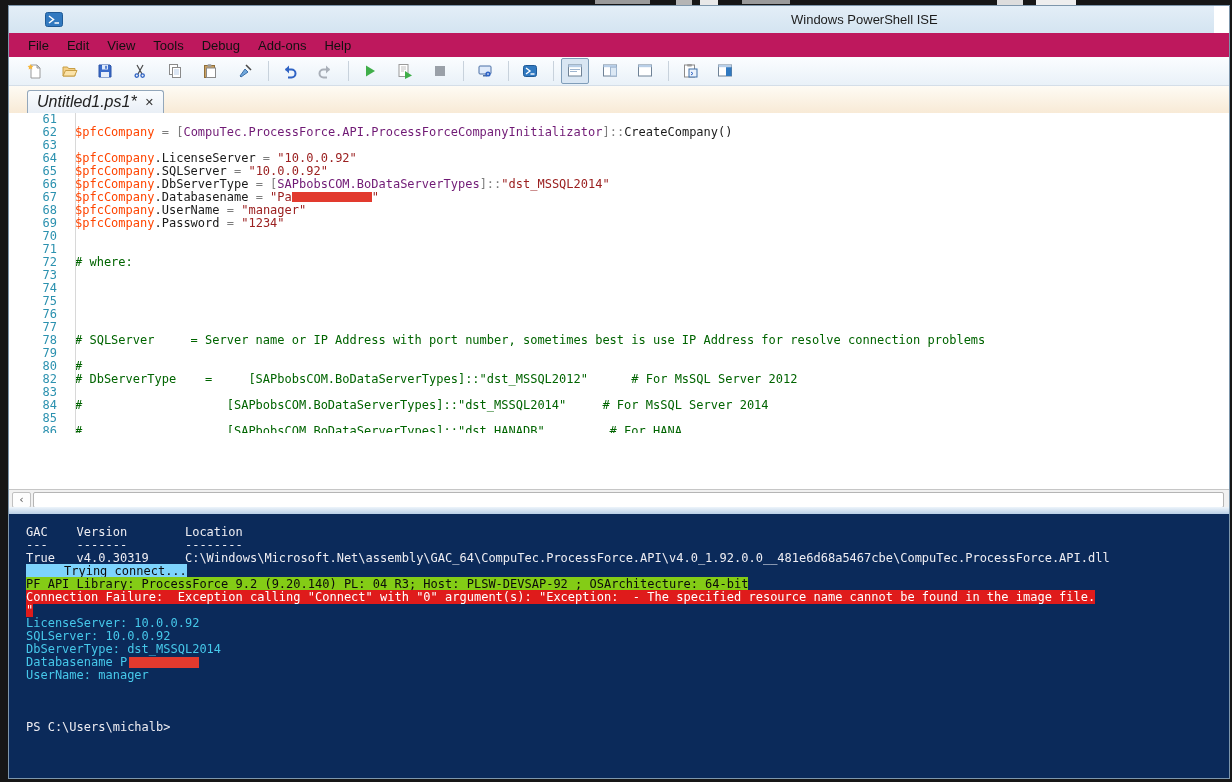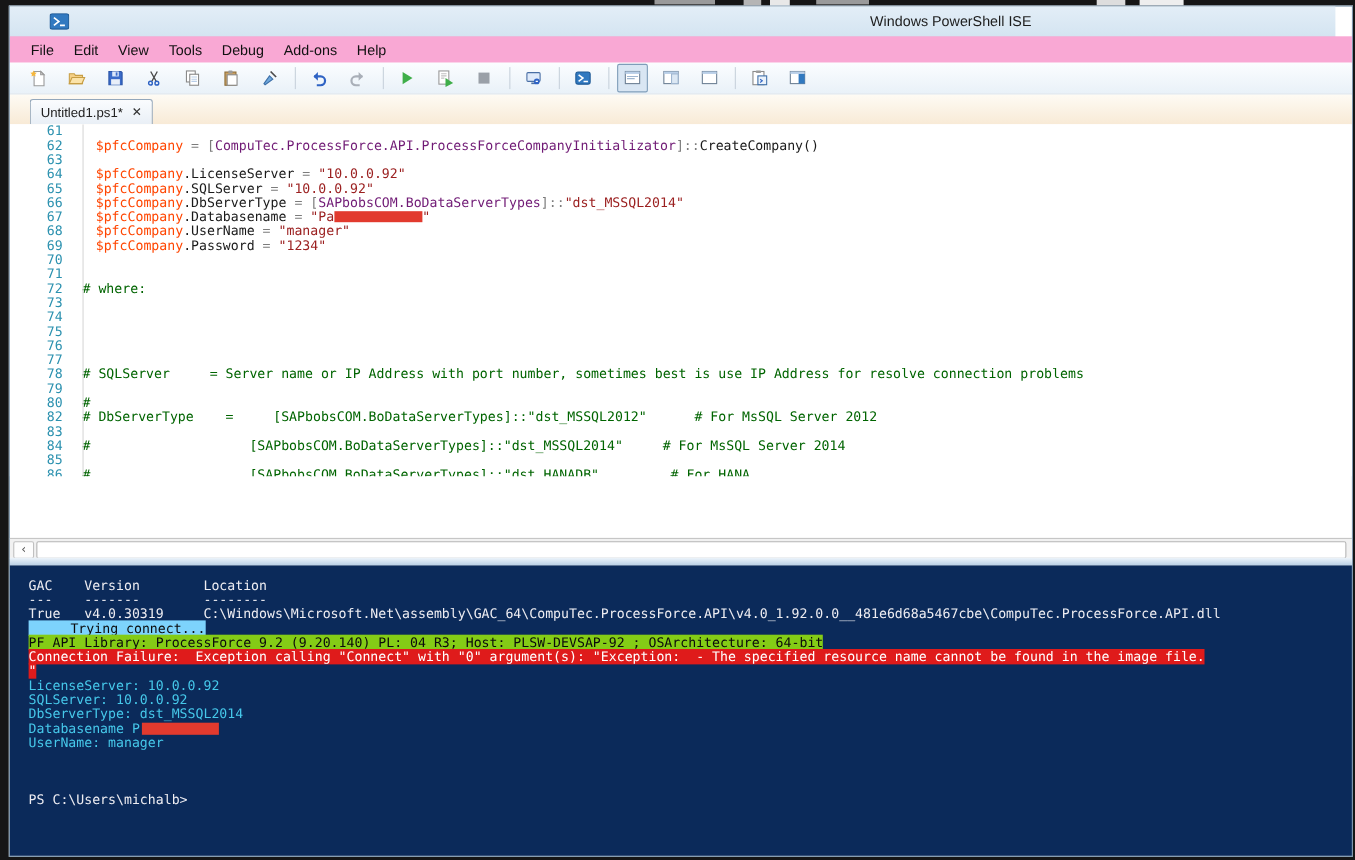--- a/index.html
+++ b/index.html
@@ -10,51 +10,51 @@
   .window{position:absolute;left:8px;top:5px;width:1222px;height:774px;background:#fff;
           border:1px solid #7d96ab;box-sizing:border-box;}
 
   
   .titlebar{position:absolute;left:0;top:0;right:15px;height:27px;
             background:linear-gradient(#e3eef7,#d4e4f1);border-bottom:1px solid #bfd0de;}
   .ps-appicon{position:absolute;left:36px;top:6px;}
   .title-text{position:absolute;left:782px;top:6px;font-size:13px;color:#1c1c1c;}
 
   
-  .menubar{position:absolute;left:0;top:27px;right:0;height:24px;background:#f9a8d4;
+  .menubar{position:absolute;left:0;top:27px;right:0;height:24px;background:#be185d;
            display:flex;align-items:center;padding-left:10px;box-sizing:border-box;}
   .menu-item{font-size:13px;color:#111;padding:2px 9px;cursor:default;}
 
   
   .toolbar{position:absolute;left:0;top:51px;right:0;height:29px;
            background:linear-gradient(#fbfdff,#e9f1f8);border-bottom:1px solid #d4dee8;
            display:flex;align-items:center;padding-left:12px;box-sizing:border-box;}
   .tb-btn{width:26px;height:24px;display:flex;align-items:center;justify-content:center;flex:none;
           margin-right:7px;border:1px solid transparent;border-radius:2px;}
   .tb-btn.sel{border:1px solid #7f9db9;background:#d9e6f3;}
   .tb-sep{width:1px;height:20px;background:#c8d2dc;margin:0 7px 0 2px;flex:none;}
   .tb-btn svg{display:block;}
 
   
   .tabstrip{position:absolute;left:0;top:80px;right:0;height:27px;
             background:linear-gradient(#fefbf4,#f8ead6);}
   .tab{position:absolute;left:18px;bottom:0;height:23px;min-width:96px;
        background:linear-gradient(#fafcfe,#e9eff6);border:1px solid #93a7bb;border-bottom:none;
        border-radius:3px 3px 0 0;display:flex;align-items:center;padding:0 9px;box-sizing:border-box;}
-  .tab-label{font-size:12px;color:#222;margin-right:8px;}
+  .tab-label{font-size:16px;color:#222;margin-right:8px;font-style:italic;}
   .tab-close{font-size:11px;color:#333;line-height:11px;}
 
   
   .editor{position:absolute;left:0;top:107px;right:0;height:320px;background:#fff;overflow:hidden;}
   .gutter-line{position:absolute;left:66px;top:0;bottom:0;border-left:1px solid #d8d8d8;}
   .eline{display:flex;height:13px;}
   .ln{width:48px;text-align:right;padding-right:12px;flex:none;
       font:12px/13px "DejaVu Sans Mono",monospace;color:#2b91af;}
   .code{white-space:pre;font:12px/13px "DejaVu Sans Mono",monospace;color:#1a1a1a;margin-left:6px;}
-  .tk-var{color:#ff4500;padding-left:12px;}
+  .tk-var{color:#ff4500;}
   .tk-op{color:#7c7c7c;}
   .tk-br{color:#7c7c7c;}
   .tk-type{color:#701a75;}
   .tk-str{color:#9b2020;}
   .tk-cmt{color:#006400;}
   .tk-plain{color:#1a1a1a;}
   .redact-e{display:inline-block;width:80px;height:10px;background:#e23a2e;vertical-align:-1px;}
   .clipped{display:inline-block;width:1080px;height:2px;margin-top:0;
            background:repeating-linear-gradient(90deg,#5a6f7d 0 2px,transparent 2px 30px);vertical-align:top;}
 

